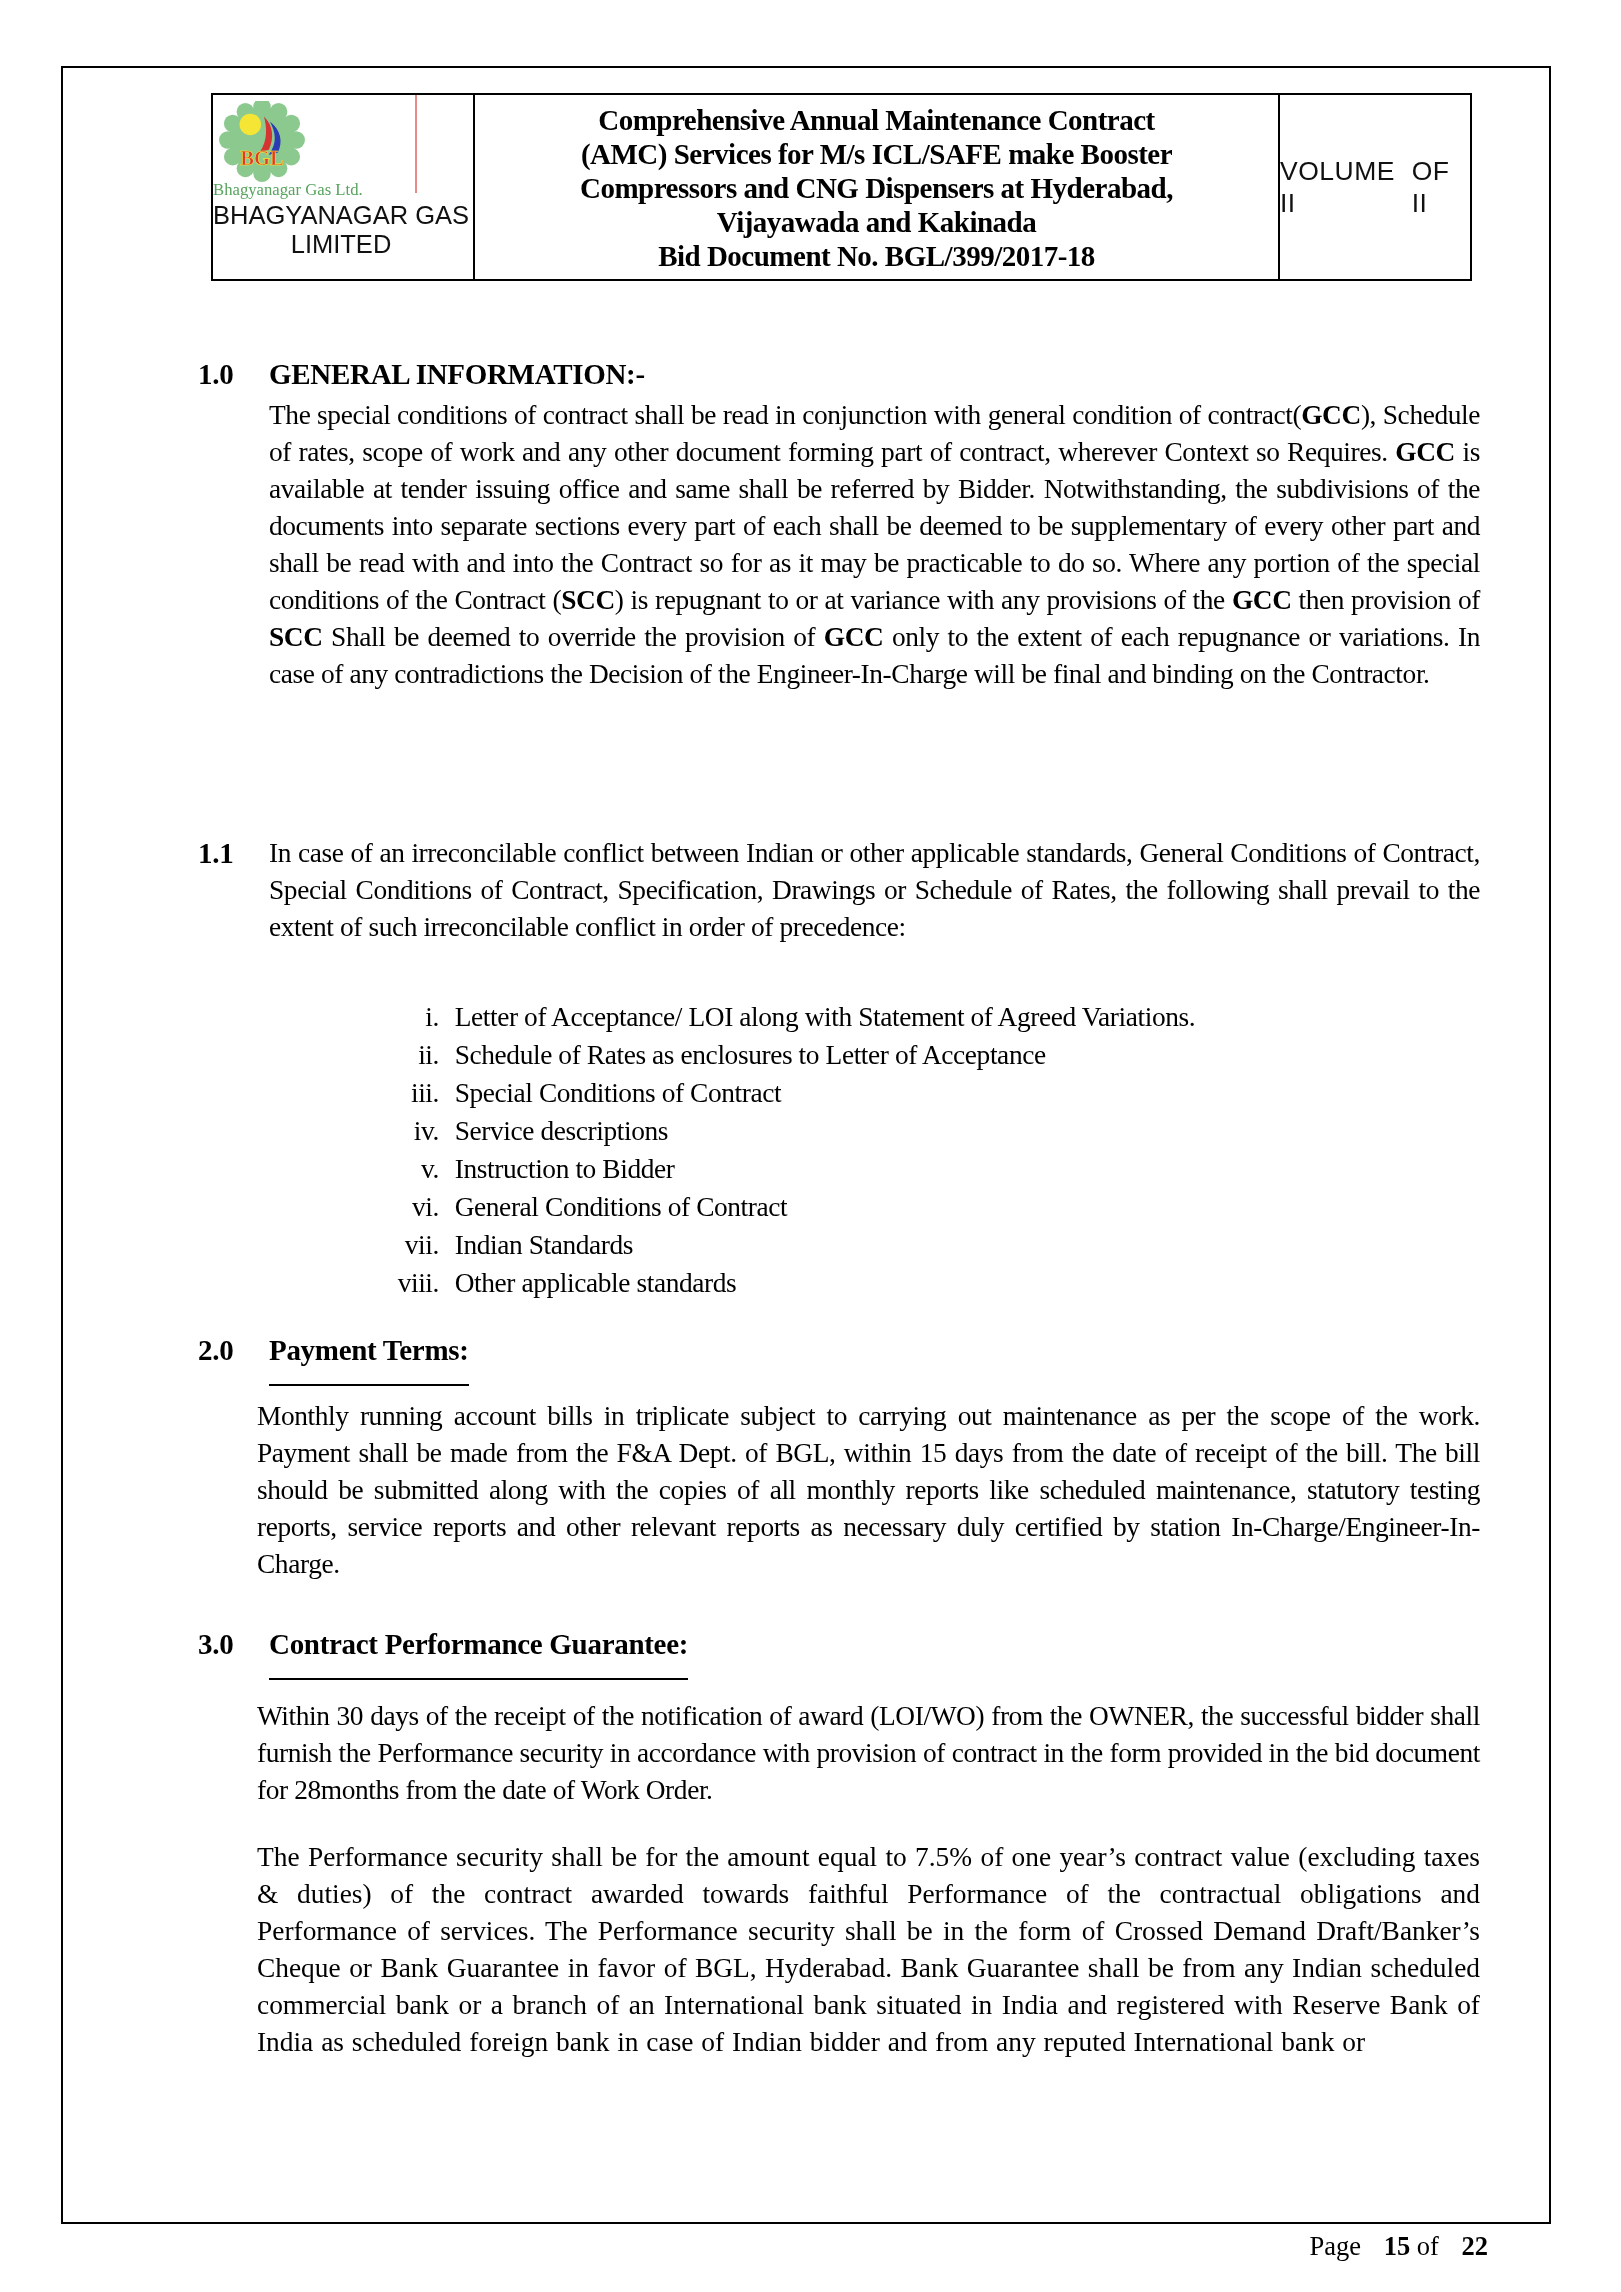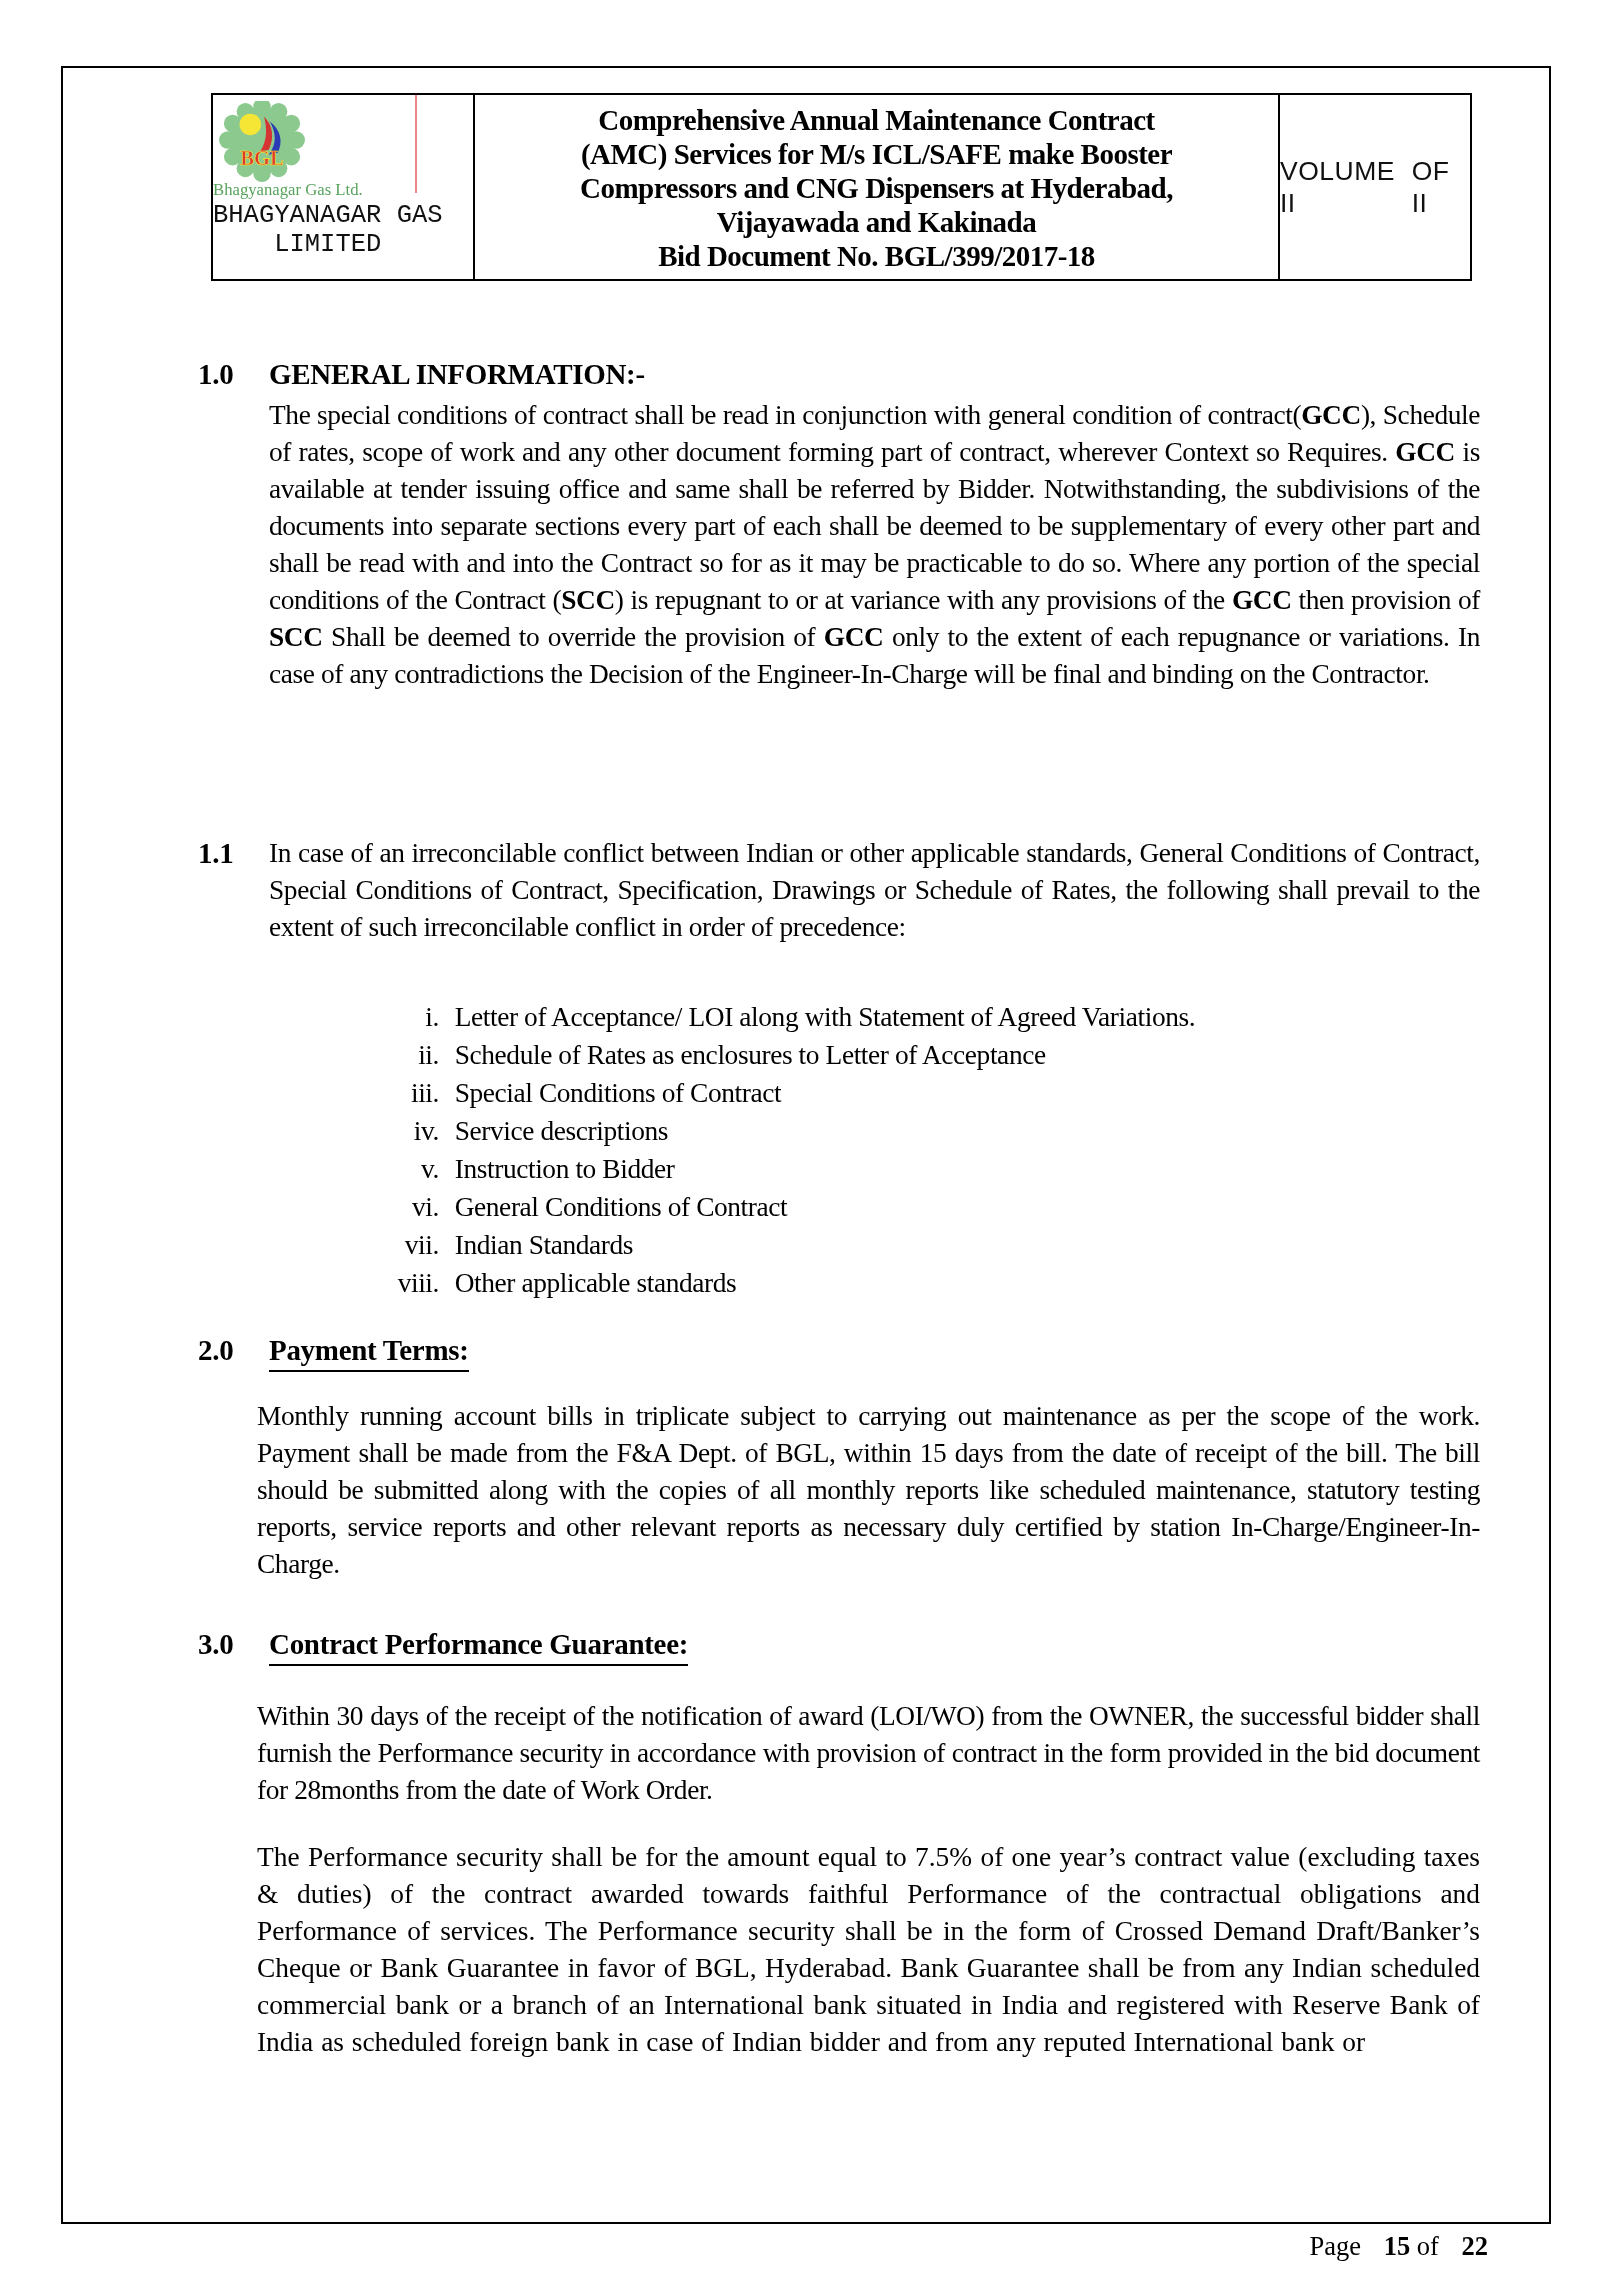--- a/index.html
+++ b/index.html
@@ -18,34 +18,34 @@
     display:flex; border:2px solid #000; box-sizing:border-box; background:#fff;
   }
   .cell { box-sizing:border-box; }
   .cell-logo { width:262px; border-right:2px solid #000; position:relative;
     display:flex; flex-direction:column; align-items:flex-start; padding-top:5.9px; }
   .cell-title { flex:1; border-right:2px solid #000; text-align:center; padding-top:7.8px; }
   .cell-volume { width:190px; display:flex; justify-content:center;
     align-items:center; }
   .logo-caption { font-size:16.7px; color:#58a35e; line-height:17.6px; margin-top:-2px;
     font-family:"Liberation Serif", serif; }
-  .company-name { font-family:Liberation Mono, monospace; font-size:25.5px;
+  .company-name { font-family:Liberation Sans, sans-serif; font-size:25.5px;
     line-height:29px; text-align:center; margin-top:2.9px; color:#111; }
   .title-line { font-weight:bold; font-size:29px; line-height:34px;
     letter-spacing:-0.5px; white-space:nowrap; }
   .volume-line { font-family:"Liberation Sans", sans-serif; font-size:26.5px;
     line-height:32px; letter-spacing:0.5px; color:#111; }
   .red-rule { position:absolute; left:415px; top:95px; width:2px; height:98px;
     background:#e88a8a; }
   
   .sec { position:absolute; left:198px; width:1282px; display:grid;
     grid-template-columns:71px 1fr; column-gap:0; }
   .sec-num { font-weight:bold; font-size:29px; line-height:39px; letter-spacing:-0.3px; }
   .sec-head { font-weight:bold; font-size:29px; line-height:39px; letter-spacing:-0.3px; }
-  .sec-head .ul { border-bottom:2.9px solid #000; padding-bottom:4px; }
+  .sec-head .ul { border-bottom:2.9px solid #000; padding-bottom:18px; }
   .body-text { font-size:27.4px; line-height:37px; text-align:justify;
     letter-spacing:-0.4px; }
   .body-wide { position:absolute; left:257px; width:1223px; font-size:27.4px;
     line-height:37px; text-align:justify; letter-spacing:-0.4px; }
   .body-times { letter-spacing:0; word-spacing:1px; }
   .roman-list { position:absolute; left:198px; width:1282px; display:grid;
     grid-template-columns:241px 15.7px 1fr; font-size:27.4px; line-height:38px;
     letter-spacing:-0.4px; }
   .roman-num { text-align:right; }
   .roman-gap { }

